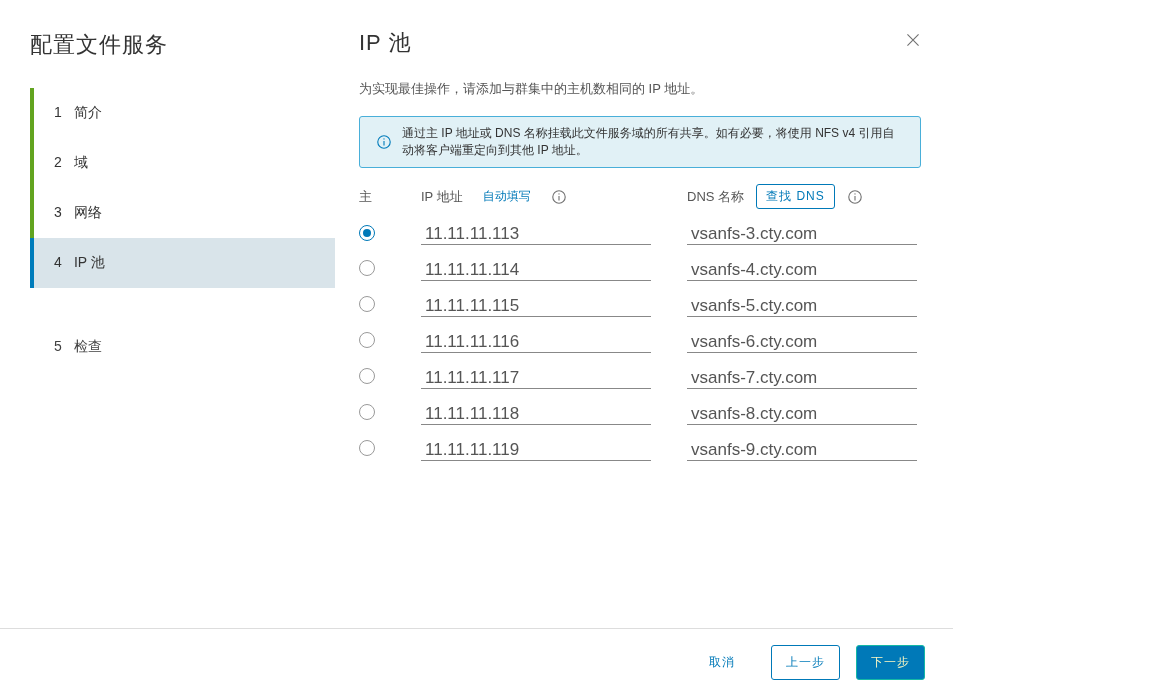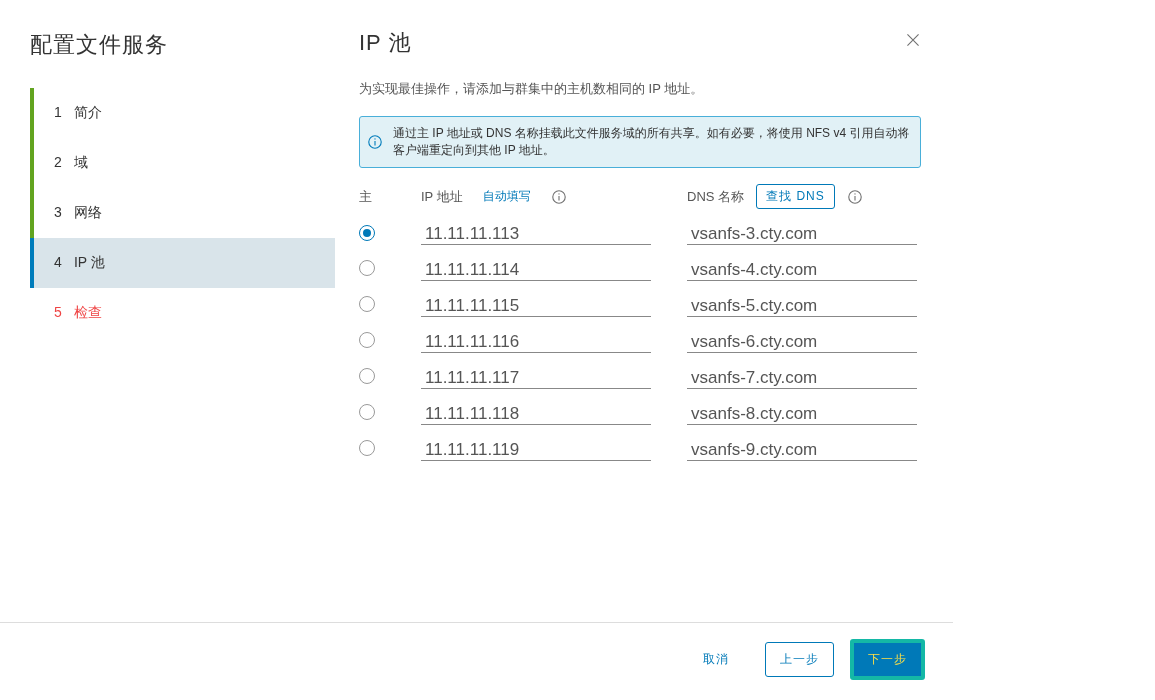--- a/index.html
+++ b/index.html
@@ -5,29 +5,29 @@
   * { box-sizing: border-box; margin: 0; padding: 0; }
   html, body { width: 1155px; height: 700px; font-family: -apple-system, "Segoe UI", "Helvetica Neue", Arial, sans-serif; font-size: 13px; color: #333; background: #fff; }
   .dialog { width: 953px; height: 700px; display: flex; flex-direction: column; }
   .body { flex: 1; display: flex; overflow: hidden; }
   .sidebar { width: 335px; padding: 30px 0 0 30px; }
   .wizard-title { font-size: 22px; font-weight: 400; color: #333; margin-bottom: 28px; letter-spacing: 1px; }
   .steps { list-style: none; }
   .step { position: relative; padding: 16px 20px 16px 20px; font-size: 14px; color: #555; cursor: pointer; border-left: 4px solid transparent; }
   .step.done { border-left-color: #62a420; color: #333; }
   .step.active { border-left-color: #007cbb; background: #d9e4ea; color: #333; }
-  .step.disabled { color: #ef4444; cursor: default; }
+  .step.disabled { color: #404040; cursor: default; margin-top: 34px; }
   .step .num { display: inline-block; width: 16px; }
 
   .main { flex: 1; padding: 28px 32px 16px 24px; display: flex; flex-direction: column; position: relative; overflow: hidden; }
   .close-x { position: absolute; top: 30px; right: 30px; width: 20px; height: 20px; cursor: pointer; color: #717171; }
   .close-x svg { width: 100%; height: 100%; }
   .page-title { font-size: 22px; font-weight: 400; margin-bottom: 22px; letter-spacing: 1px; }
   .desc { font-size: 13px; color: #555; margin-bottom: 18px; }
-  .info-banner { display: flex; align-items: center; gap: 10px; padding: 8px 7px; border: 1px solid #49afd9; background: #e1f1f6; color: #333; border-radius: 3px; font-size: 12px; margin-bottom: 16px; }
+  .info-banner { display: flex; align-items: center; gap: 10px; padding: 8px 16px; border: 1px solid #49afd9; background: #e1f1f6; color: #333; border-radius: 3px; font-size: 12px; margin-bottom: 16px; }
   .info-banner .info-i { flex-shrink: 0; color: #007cbb; }
   .info-i { width: 16px; height: 16px; display: inline-block; }
   .info-i svg { width: 100%; height: 100%; }
 
   .table { width: 100%; }
   .thead { display: flex; align-items: center; padding-bottom: 6px; font-size: 13px; color: #565656; }
   .col-main  { width: 62px;  flex-shrink: 0; }
   .col-ip    { width: 266px; flex-shrink: 0; display: flex; align-items: center; gap: 20px; }
   .col-dns   { width: 330px; flex-shrink: 0; display: flex; align-items: center; gap: 12px; }
   .col-act   { width: 40px;  flex-shrink: 0; }
@@ -41,21 +41,21 @@
   .radio.checked { border-color:#0079b8; border-width: 1px; }
   .radio.checked::after { content:""; width:8px; height:8px; background:#0079b8; border-radius:50%; }
   .cell-input { width: 230px; border:none; border-bottom:1px solid #888; font-size:17px; padding: 2px 4px 0; color:#555; outline:none; background:transparent; }
   .del { width:20px; height:20px; color:#717171; cursor:pointer; display:inline-flex; align-items:center; justify-content:center; }
   .del svg { width:100%; height:100%; }
 
   .footer { border-top: 1px solid #ddd; padding: 16px 28px 20px; display:flex; justify-content:flex-end; align-items:center; gap: 16px; }
   .btn { font-size: 12px; letter-spacing: 1px; border-radius:3px; padding: 8px 14px; cursor:pointer; min-width:66px; text-align:center; }
   .btn-link { color:#0079b8; background:none; border:none; }
   .btn-outline { color:#0079b8; background:#fff; border:1px solid #0079b8; }
-  .btn-primary { color:#fde047; background:#0079b8; border:4px solid #14b8a6; }
+  .btn-primary { color:#fef9c3; background:#0079b8; border:1px solid #14b8a6; }
 </style>
 </head>
 <body>
 
 <div class="dialog">
   <div class="body">
 
     <aside class="sidebar">
       <h1 class="wizard-title">配置文件服务</h1>
       <ul class="steps" id="steps">

